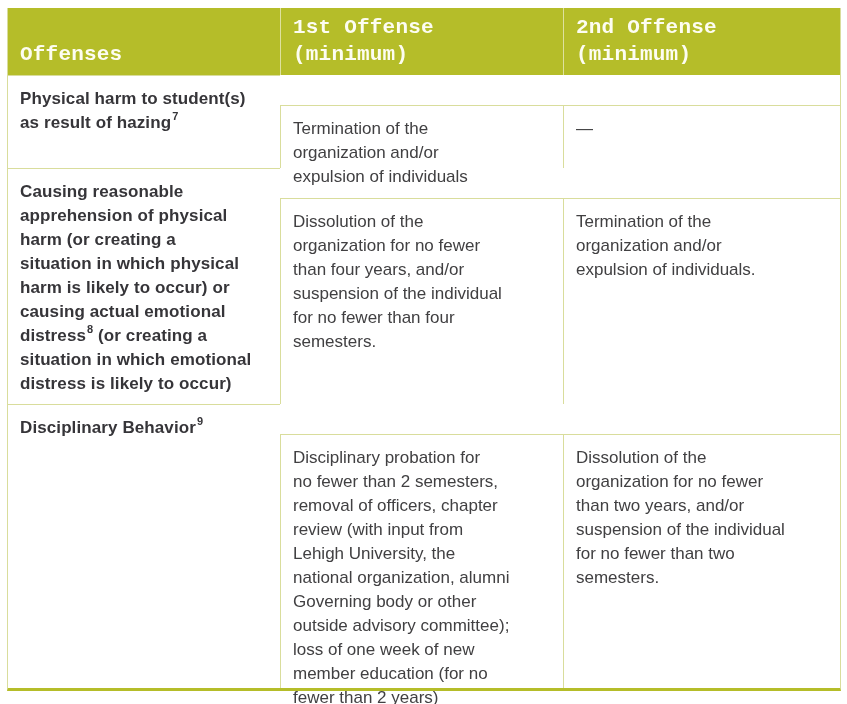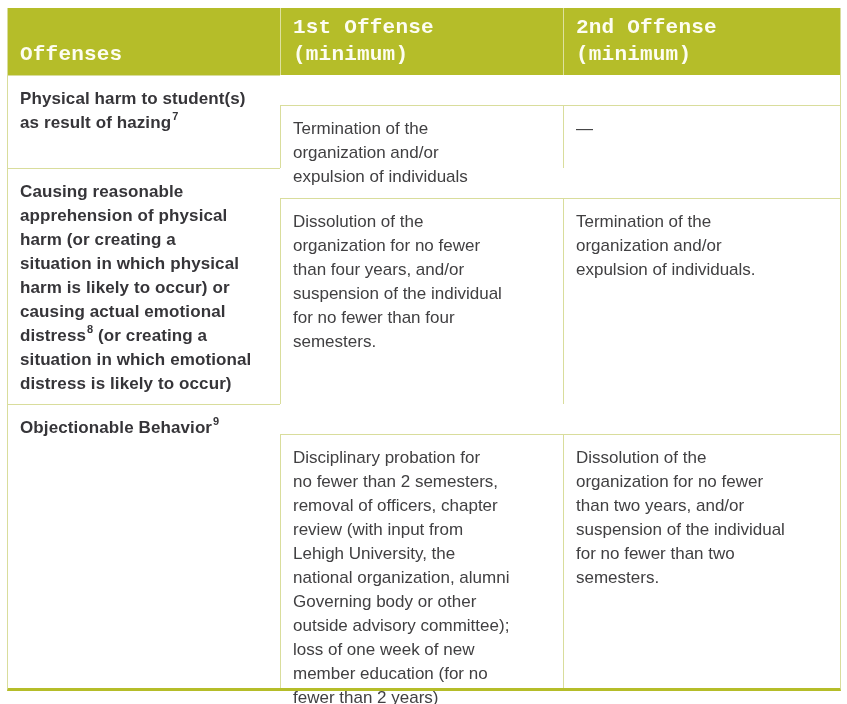--- a/index.html
+++ b/index.html
@@ -105,21 +105,21 @@
     <div class="cell mid">Dissolution of the
 organization for no fewer
 than four years, and/or
 suspension of the individual
 for no fewer than four
 semesters.</div>
     <div class="cell last">Termination of the
 organization and/or
 expulsion of individuals.</div>
 
-    <div class="cell offense"><span>Objectionable Behavior</span><sup class="fn">9</sup><span></span></div>
+    <div class="cell offense"><span>Disciplinary Behavior</span><sup class="fn">9</sup><span></span></div>
     <div class="cell mid">Disciplinary probation for
 no fewer than 2 semesters,
 removal of officers, chapter
 review (with input from
 Lehigh University, the
 national organization, alumni
 Governing body or other
 outside advisory committee);
 loss of one week of new
 member education (for no

